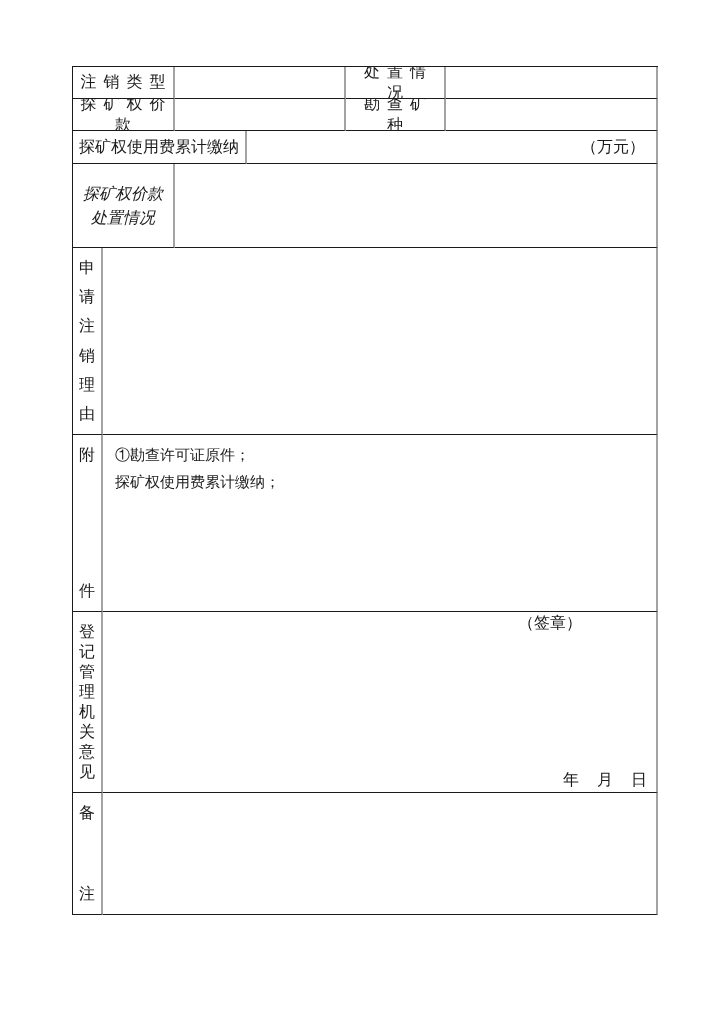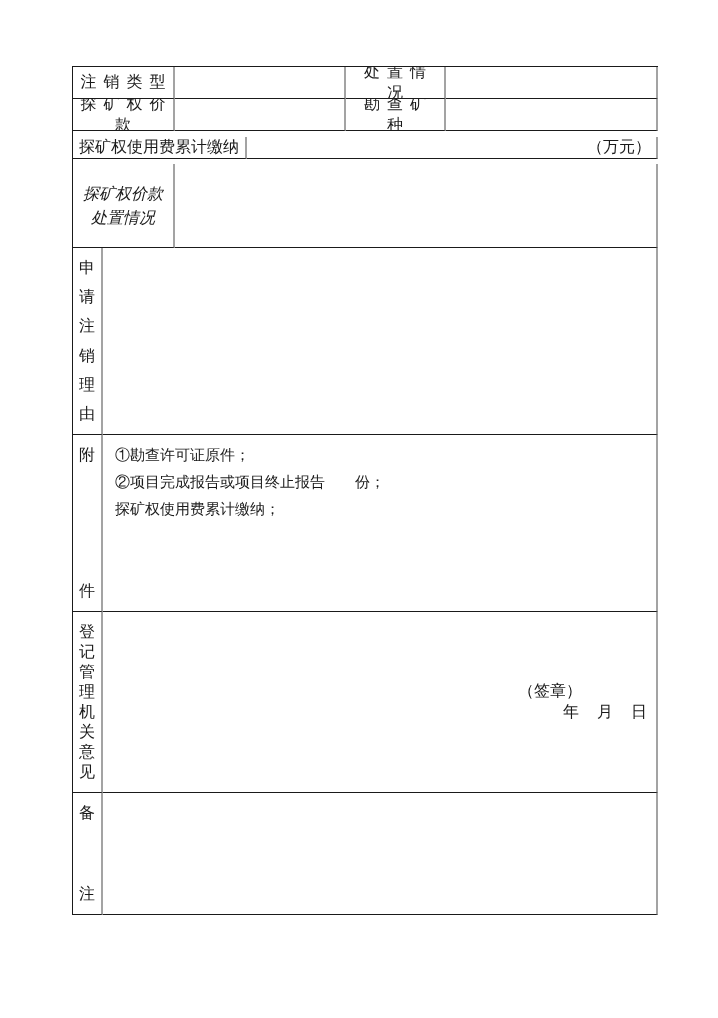--- a/index.html
+++ b/index.html
@@ -44,60 +44,60 @@
   .prelabel {
     white-space: pre-line;
     line-height: 24px;
     font-style: italic;
   }
   .input { cursor: text; }
   .fee-cell {
     display: flex;
     align-items: center;
     justify-content: flex-end;
-    padding-right: 5px;
+    padding-right: 11px;
     font-size: 16px;
   }
   .vcell {
     display: flex;
     flex-direction: column;
     align-items: center;
     justify-content: space-between;
     font-size: 16px;
     padding: 12px 0;
   }
   .vcell span { display: block; line-height: 1; }
   .attach {
     padding: 7px 0 12px 12px;
     font-size: 15px;
     line-height: 27px;
   }
   .seal-cell {
     display: flex;
     flex-direction: column;
-    justify-content: center;
+    justify-content: space-between;
     align-items: flex-end;
     padding-bottom: 2px;
     font-size: 16px;
   }
   .seal-line { padding-right: 74px; line-height: 21px; }
   .date-line { padding-right: 8px; line-height: 21px; letter-spacing: 1px; }
   
   .w-lbl4  { width: 102px; }
   .w-val1  { width: 171px; }
   .w-lbl4b { width: 100px; }
   .w-val2  { width: 212px; }
   .w-feelbl{ width: 174px; }
   .w-feeval{ width: 411px; }
   .w-big   { width: 483px; }
   .w-vlbl  { width: 30px; }
   .w-wide  { width: 555px; }
   .h-r1 { height: 32px; }
   .h-r2 { height: 32px; }
-  .h-r3 { height: 33px; align-items: center; }
+  .h-r3 { height: 33px; }
   .h-r4 { height: 84px; }
   .h-r5 { height: 187px; }
   .h-r6 { height: 177px; }
   .h-r7 { height: 181px; }
   .h-r8 { height: 122px; }
 </style>
 </head>
 <body>
 
 <div class="page">
@@ -142,21 +142,20 @@
       <div class="td input w-wide"></div>
     </div>
 
     <div class="tr h-r6">
       <div class="td vcell w-vlbl">
         <span>附</span>
         <span>件</span>
       </div>
       <div class="td attach w-wide">
         <div>①勘查许可证原件；</div>
-        <div>②项目完成报告或项目终止报告　　份；</div>
         <div>探矿权使用费累计缴纳；</div>
       </div>
     </div>
 
     <div class="tr h-r7">
       <div class="td vcell w-vlbl">
           <span>登</span>
           <span>记</span>
           <span>管</span>
           <span>理</span>

